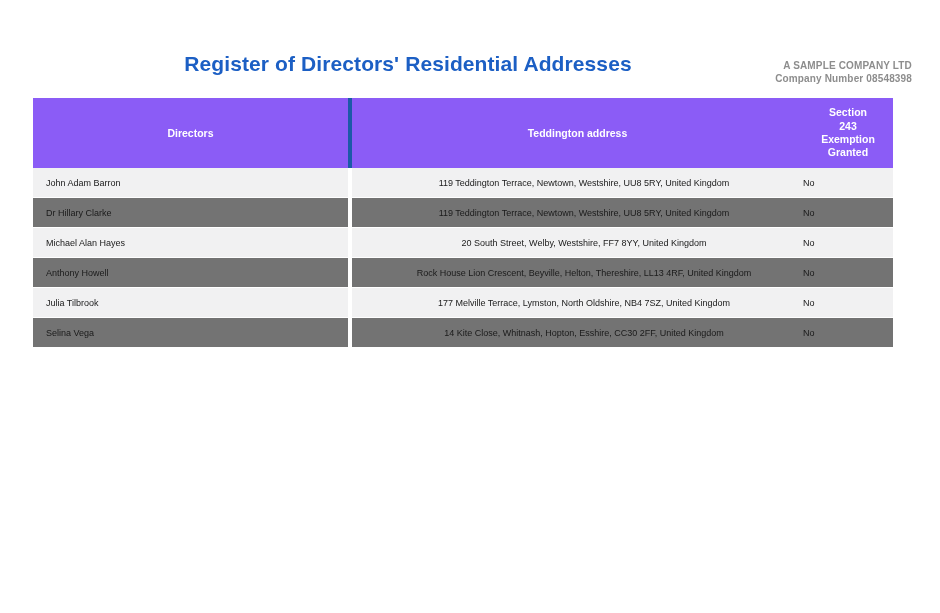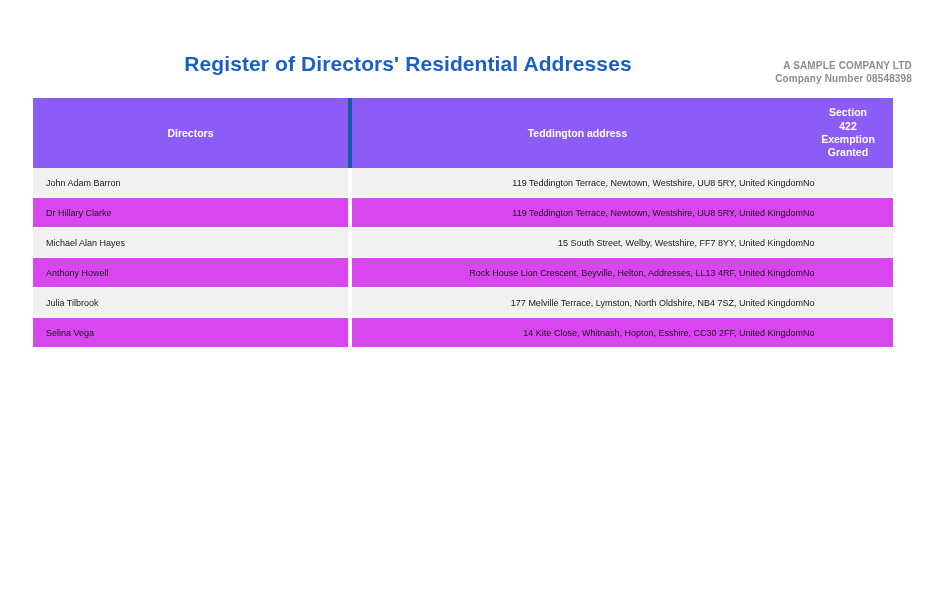--- a/index.html
+++ b/index.html
@@ -104,29 +104,29 @@
     color: #1a1a1a;
     height: 29px;
     padding: 0;
     border: 0;
     vertical-align: middle;
   }
   tbody td.cell-gap {
     background: #ffffff !important;
   }
   tbody tr.row-odd td  { background: #f1f1f2; }
-  tbody tr.row-even td { background: #d946ef; }
+  tbody tr.row-even td { background: #737373; }
 
   tbody td.cell-director {
     padding-left: 13px;
     text-align: left;
   }
   tbody td.cell-address {
     padding-left: 13px;
-    text-align: right;
+    text-align: center;
   }
   tbody td.cell-exempt {
     text-align: left;
   }
   
   tbody tr td {
     border-bottom: 1px solid #ffffff;
     margin-left: 45px;
   }
   tbody tr:last-child td {
@@ -155,21 +155,21 @@
         <col class="c-address">
         <col class="c-exempt">
       </colgroup>
       <thead>
         <tr>
           <th>Directors</th>
           <th class="th-gap"></th>
           <th>Teddington address</th>
           <th class="th-exempt">
             <span>Section</span><br>
-            <span>422</span><br>
+            <span>243</span><br>
             <span>Exemption</span><br>
             <span>Granted</span>
           </th>
         </tr>
       </thead>
       <tbody id="table-body">
           <tr class="row-odd">
             <td class="cell-director">John Adam Barron</td>
             <td class="cell-gap"></td>
             <td class="cell-address">119 Teddington Terrace, Newtown, Westshire, UU8 5RY, United Kingdom</td>
@@ -177,27 +177,27 @@
           </tr>
           <tr class="row-even">
             <td class="cell-director">Dr Hillary Clarke</td>
             <td class="cell-gap"></td>
             <td class="cell-address">119 Teddington Terrace, Newtown, Westshire, UU8 5RY, United Kingdom</td>
             <td class="cell-exempt">No</td>
           </tr>
           <tr class="row-odd">
             <td class="cell-director">Michael Alan Hayes</td>
             <td class="cell-gap"></td>
-            <td class="cell-address">15 South Street, Welby, Westshire, FF7 8YY, United Kingdom</td>
+            <td class="cell-address">20 South Street, Welby, Westshire, FF7 8YY, United Kingdom</td>
             <td class="cell-exempt">No</td>
           </tr>
           <tr class="row-even">
             <td class="cell-director">Anthony Howell</td>
             <td class="cell-gap"></td>
-            <td class="cell-address">Rock House Lion Crescent, Beyville, Helton, Addresses, LL13 4RF, United Kingdom</td>
+            <td class="cell-address">Rock House Lion Crescent, Beyville, Helton, Thereshire, LL13 4RF, United Kingdom</td>
             <td class="cell-exempt">No</td>
           </tr>
           <tr class="row-odd">
             <td class="cell-director">Julia Tilbrook</td>
             <td class="cell-gap"></td>
             <td class="cell-address">177 Melville Terrace, Lymston, North Oldshire, NB4 7SZ, United Kingdom</td>
             <td class="cell-exempt">No</td>
           </tr>
           <tr class="row-even">
             <td class="cell-director">Selina Vega</td>

